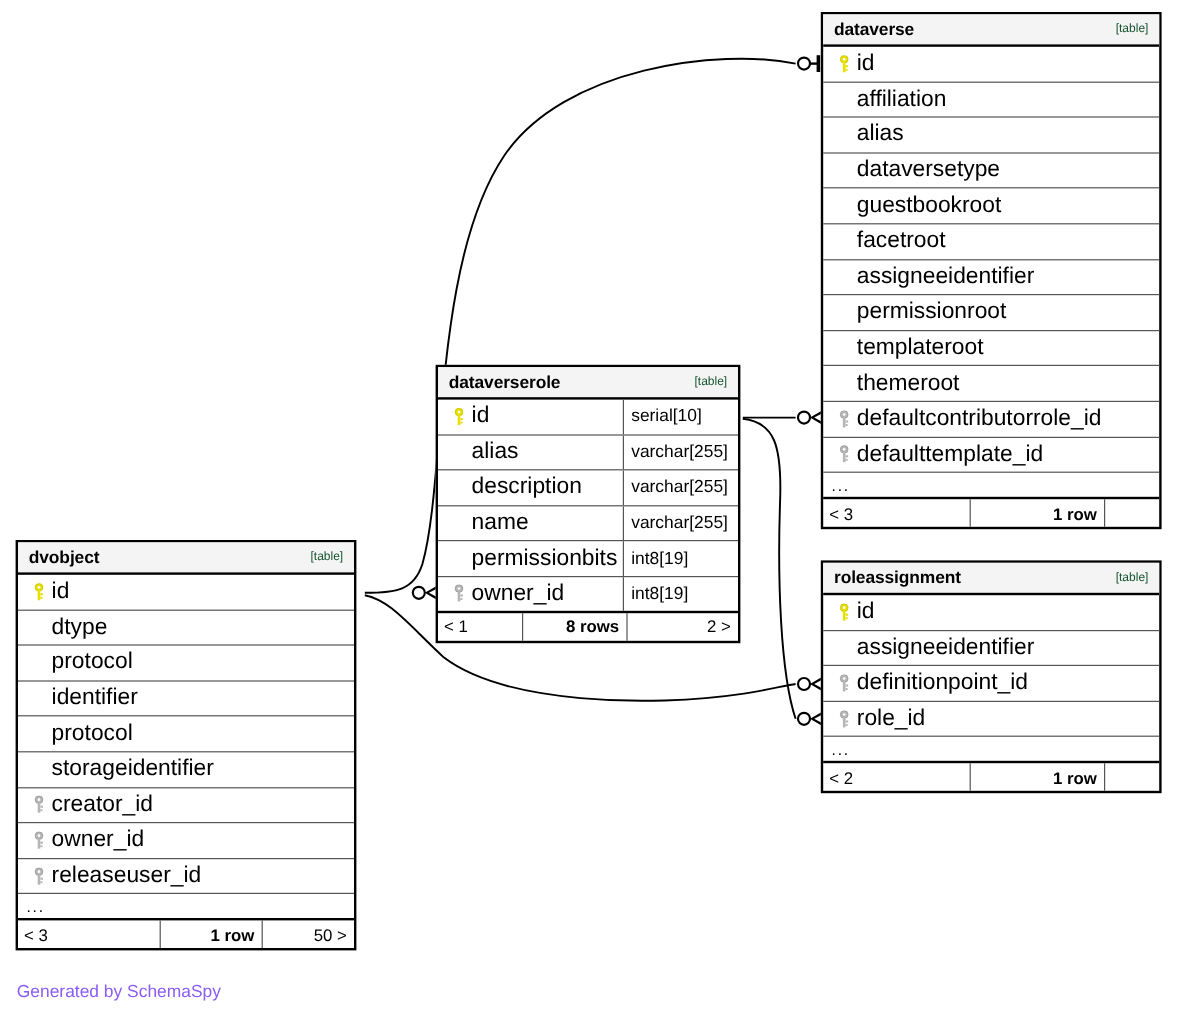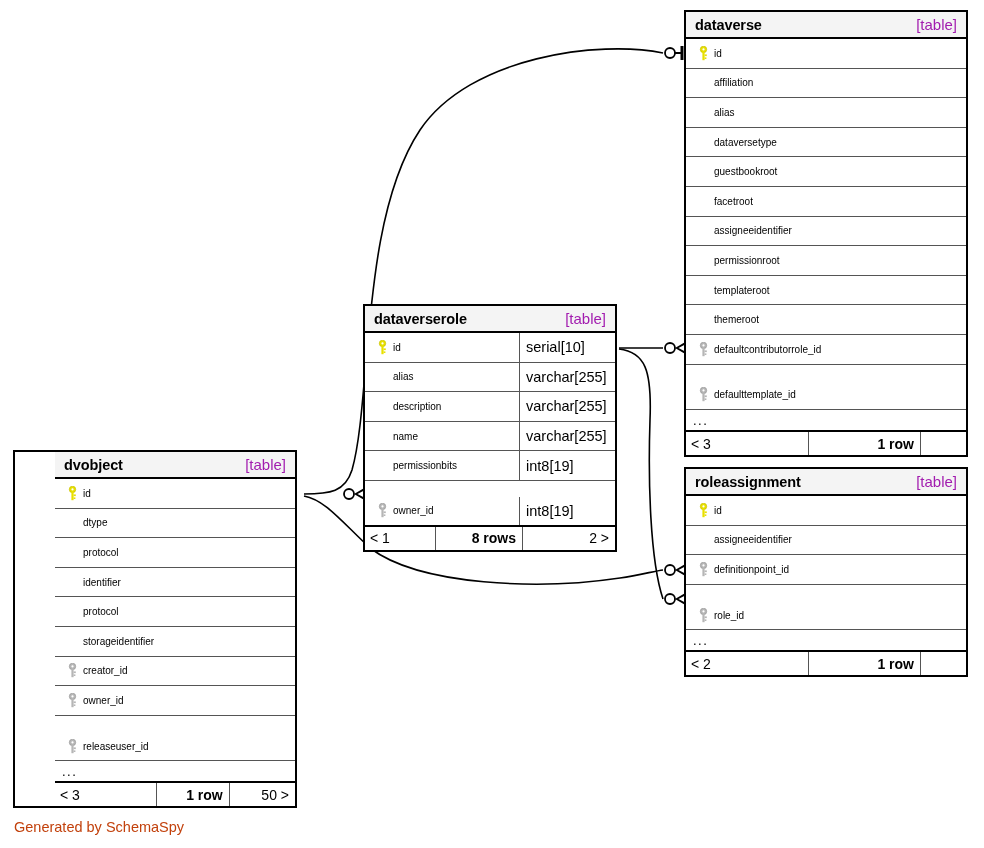--- a/index.html
+++ b/index.html
@@ -44,33 +44,32 @@
     box-sizing: border-box;
     padding: 0 9px;
     height: 27px;
   }
   .tbl-name {
     font-weight: bold;
     font-size: 14.5px;
     letter-spacing: -0.1px;
   }
   .tbl-tag {
-    font-size: 15px;
-    color: #a21caf;
+    font-size: 10px;
+    color: #14532d;
   }
   .col-row {
     display: flex;
     align-items: stretch;
     border-bottom: 1px solid #555555;
     box-sizing: border-box;
     height: 29.6px;
   }
   .col-row.last-col {
     border-bottom: 1px solid #555555;
-    margin-top: 16px;
   }
   .col-main {
     display: flex;
     align-items: center;
     flex: 1 1 auto;
     padding-left: 8px;
     min-width: 0;
     overflow: hidden;
   }
   .col-type {
@@ -84,21 +83,21 @@
   .keyslot {
     width: 19px;
     flex: 0 0 19px;
     display: flex;
     align-items: center;
     justify-content: center;
   }
   .key-ico { display: block; }
   .col-label {
     white-space: nowrap;
-    font-size: 10px;
+    font-size: 19px;
     padding-left: 1px;
   }
   .ellipsis-row {
     display: flex;
     align-items: flex-end;
     border-bottom: 2px solid #000000;
     box-sizing: border-box;
     height: 22px;
     padding-left: 7px;
     font-size: 13px;
@@ -121,21 +120,21 @@
     white-space: nowrap;
   }
   .fcell.l { justify-content: flex-start; padding-left: 5px; }
   .fcell.r { justify-content: flex-end; padding-right: 6px; }
   .fcell.mid { border-left: 1px solid #555555; border-right: 1px solid #555555; font-weight: bold; }
   #caption {
     position: absolute;
     left: 14px;
     top: 819px;
     font-size: 14.5px;
-    color: #c2410c;
+    color: #8b5cf6;
     white-space: nowrap;
   }
 </style>
 </head>
 <body>
 
 <div id="canvas">
 
   <svg id="edges" viewBox="0 0 984 848" xmlns="http://www.w3.org/2000/svg">
     <g id="edge-paths" fill="none" stroke="#000000" stroke-width="1.6">
@@ -344,21 +343,21 @@
             <span class="col-label">owner_id</span>
           </div>
           <div class="col-type" style="width: 96px;">int8[19]</div>
         </div>
         <div class="footer-row">
           <div class="fcell l" style="flex: 1 1 70px;">&lt; 1</div>
           <div class="fcell r mid" style="flex: 1 1 88px;">8 rows</div>
           <div class="fcell r" style="flex: 1 1 92px;">2 &gt;</div>
         </div>
       </div>
-      <div class="table-box" style="left: 13px; top: 450px; width: 284px; padding-left: 40px;">
+      <div class="table-box" style="left: 13px; top: 450px; width: 284px;">
         <div class="tbl-header">
           <span class="tbl-name">dvobject</span>
           <span class="tbl-tag">[table]</span>
         </div>
         <div class="col-row">
           <div class="col-main">
             <span class="keyslot">
               <svg class="key-ico" width="11" height="15" viewBox="0 0 11 15" xmlns="http://www.w3.org/2000/svg">
                 <circle cx="5.5" cy="3.4" r="3.2" fill="#e8e000" stroke="#c9c200" stroke-width="0.7"></circle>
                 <circle cx="5.5" cy="3.4" r="1.1" fill="#ffffff"></circle>

